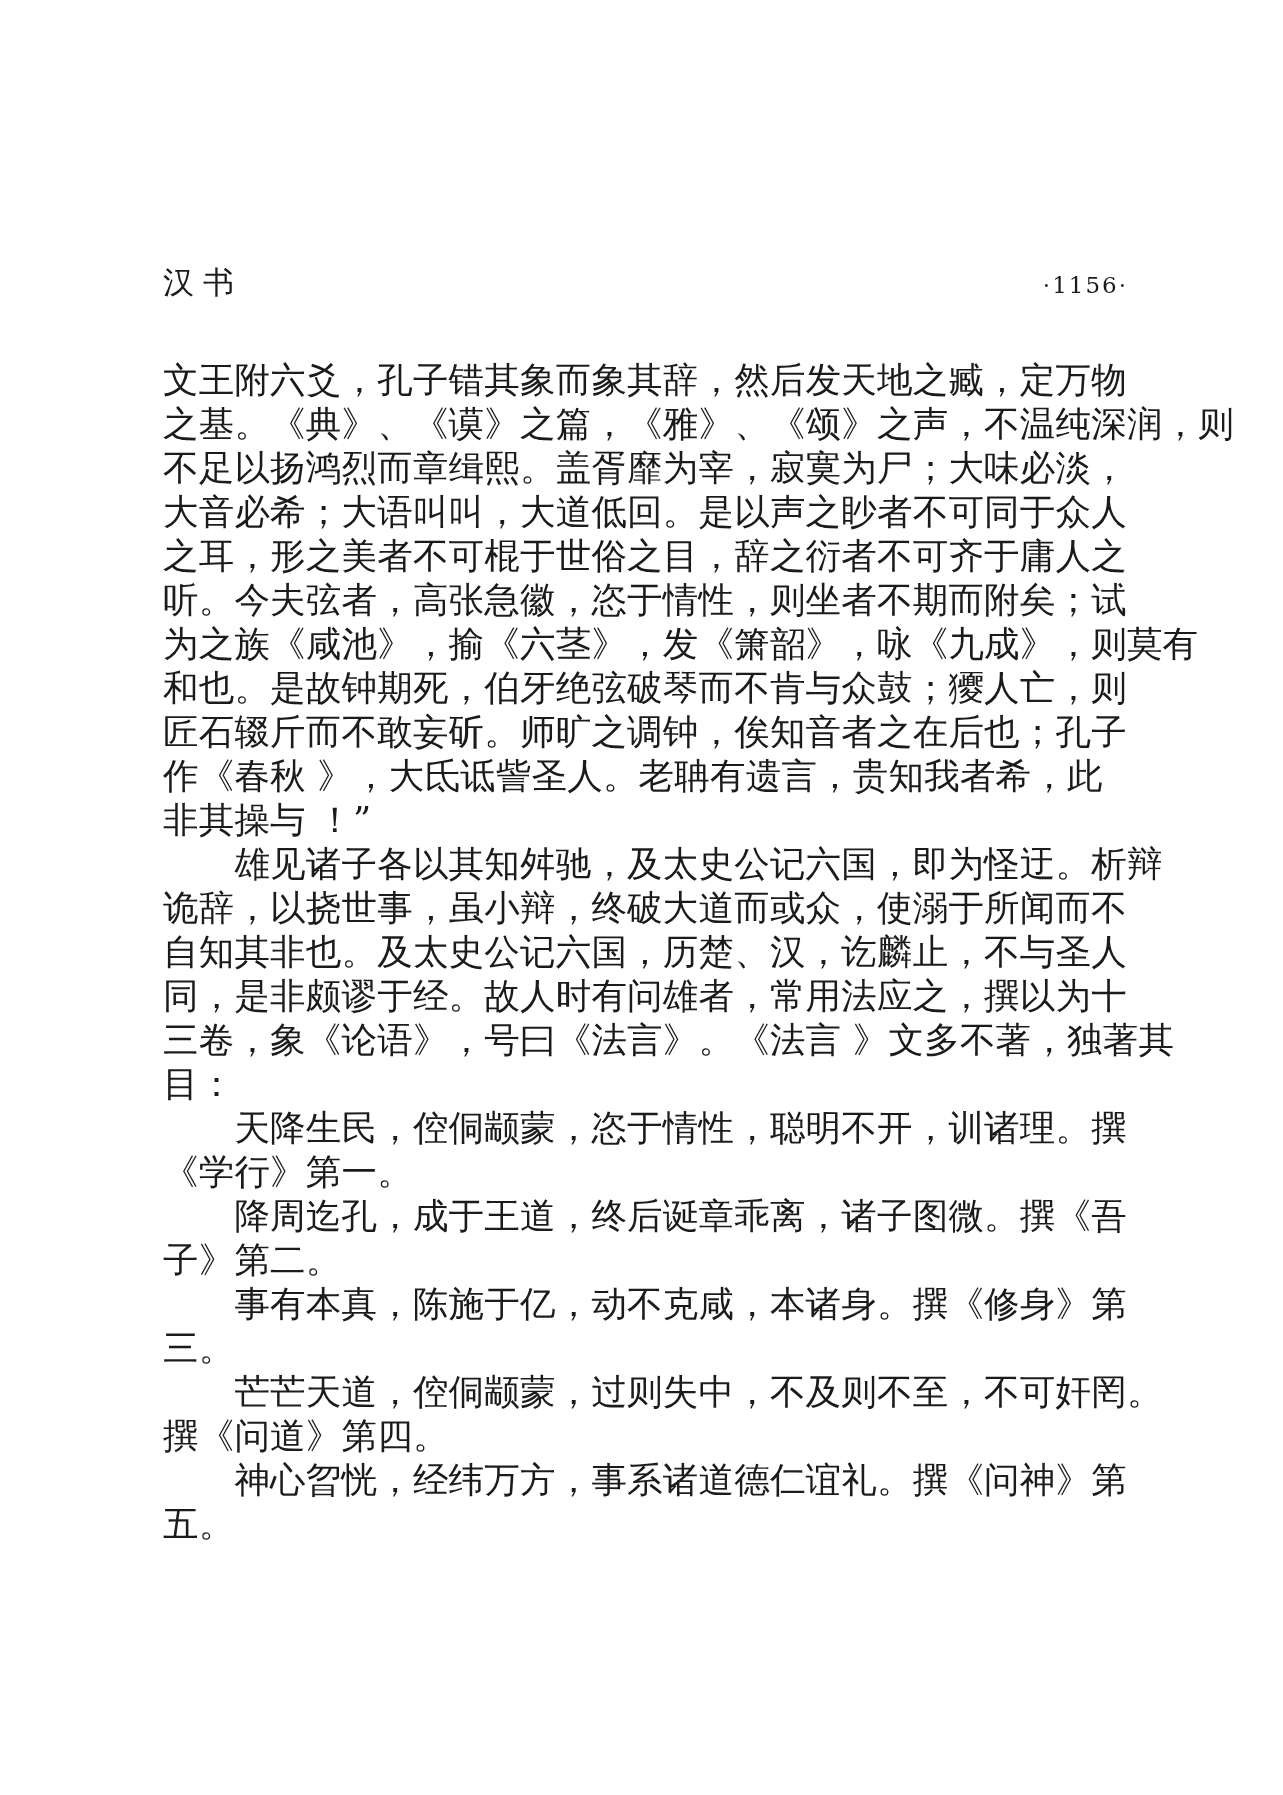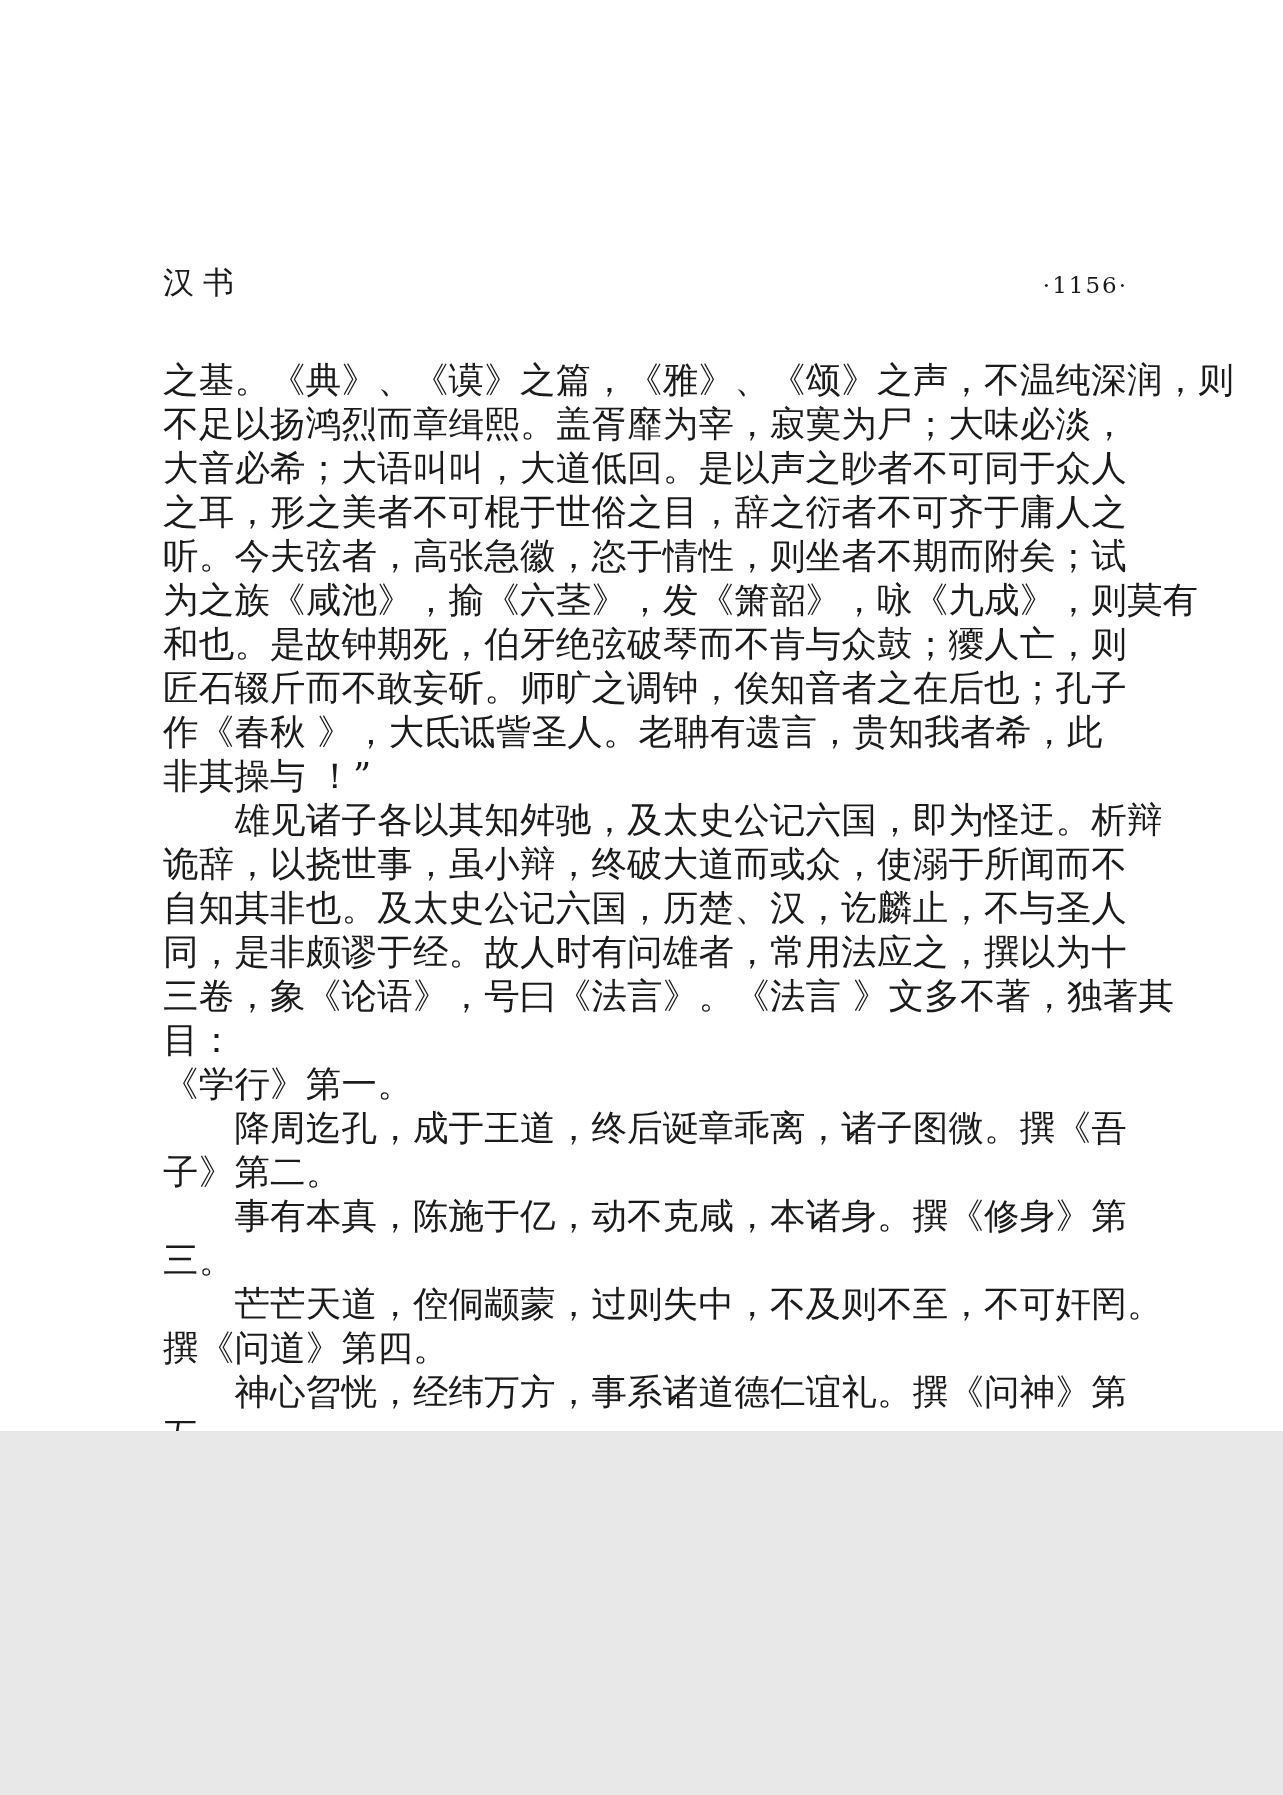--- a/index.html
+++ b/index.html
@@ -3,21 +3,21 @@
 <meta charset="utf-8">
 <style>
   html, body {
     margin: 0;
     padding: 0;
     background: #e8e8e8;
   }
   .page {
     position: relative;
     width: 1283px;
-    height: 1431px;
+    height: 1795px;
     background: #ffffff;
     font-family: "DejaVu Serif", "Liberation Serif", serif;
     color: #1b1b1b;
     overflow: hidden;
   }
   .header {
     position: absolute;
     left: 163px;
     top: 262px;
     width: 965px;
@@ -52,36 +52,38 @@
 <body>
 
 <div class="page">
 
   <div class="header">
     <span class="book-title">汉书</span>
     <span class="page-number">·1156·</span>
   </div>
 
   <div class="text-block">
+    <div class="line">文王附六爻，孔子错其象而象其辞，然后发天地之臧，定万物</div>
     <div class="line">之基。《典》、《谟》之篇，《雅》、《颂》之声，不温纯深润，则</div>
     <div class="line">不足以扬鸿烈而章缉熙。盖胥靡为宰，寂寞为尸；大味必淡，</div>
     <div class="line">大音必希；大语叫叫，大道低回。是以声之眇者不可同于众人</div>
     <div class="line">之耳，形之美者不可棍于世俗之目，辞之衍者不可齐于庸人之</div>
     <div class="line">听。今夫弦者，高张急徽，恣于情性，则坐者不期而附矣；试</div>
     <div class="line">为之族《咸池》，揄《六茎》，发《箫韶》，咏《九成》，则莫有</div>
     <div class="line">和也。是故钟期死，伯牙绝弦破琴而不肯与众鼓；獿人亡，则</div>
     <div class="line">匠石辍斤而不敢妄斫。师旷之调钟，俟知音者之在后也；孔子</div>
     <div class="line">作《春秋 》，大氐诋訾圣人。老聃有遗言，贵知我者希，此</div>
     <div class="line">非其操与 ！”</div>
     <div class="line">　　雄见诸子各以其知舛驰，及太史公记六国，即为怪迂。析辩</div>
     <div class="line">诡辞，以挠世事，虽小辩，终破大道而或众，使溺于所闻而不</div>
     <div class="line">自知其非也。及太史公记六国，历楚、汉，讫麟止，不与圣人</div>
     <div class="line">同，是非颇谬于经。故人时有问雄者，常用法应之，撰以为十</div>
     <div class="line">三卷，象《论语》，号曰《法言》。《法言 》文多不著，独著其</div>
     <div class="line">目：</div>
+    <div class="line">　　天降生民，倥侗颛蒙，恣于情性，聪明不开，训诸理。撰</div>
     <div class="line">《学行》第一。</div>
     <div class="line">　　降周迄孔，成于王道，终后诞章乖离，诸子图微。撰《吾</div>
     <div class="line">子》第二。</div>
     <div class="line">　　事有本真，陈施于亿，动不克咸，本诸身。撰《修身》第</div>
     <div class="line">三。</div>
     <div class="line">　　芒芒天道，倥侗颛蒙，过则失中，不及则不至，不可奸罔。</div>
     <div class="line">撰《问道》第四。</div>
     <div class="line">　　神心曶恍，经纬万方，事系诸道德仁谊礼。撰《问神》第</div>
     <div class="line">五。</div>
   </div>

